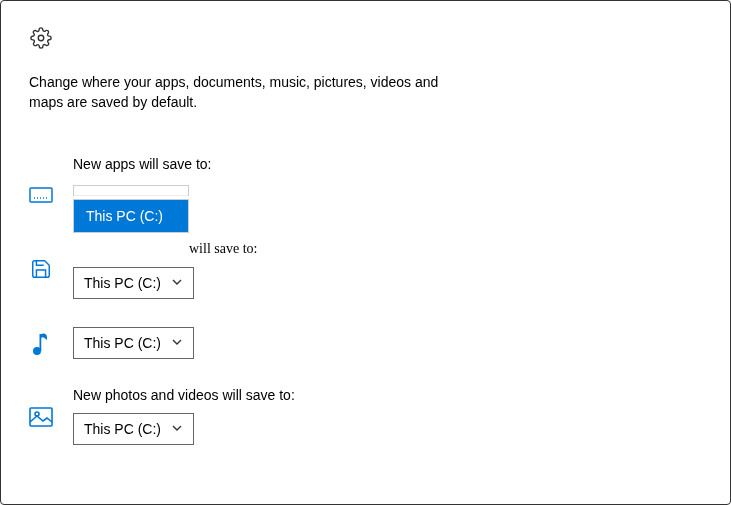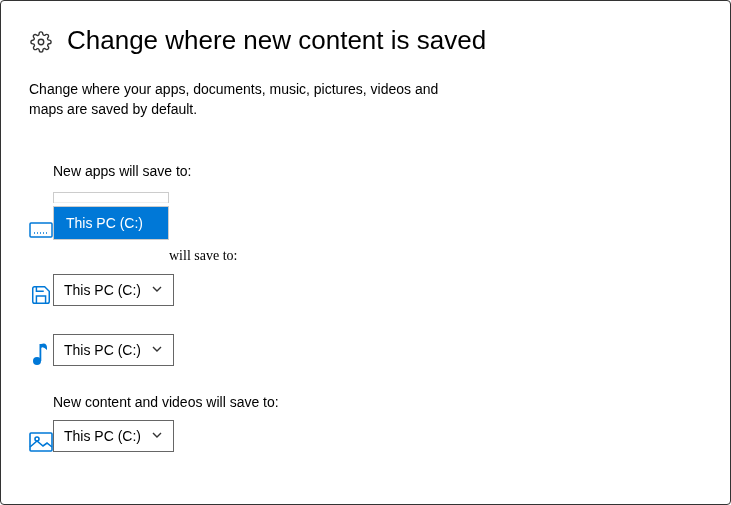--- a/index.html
+++ b/index.html
@@ -32,21 +32,22 @@
     }
     .description {
       font-size: 14px;
       color: #000;
       line-height: 1.4;
       margin-bottom: 44px;
       max-width: 420px;
     }
     .setting-row {
       display: flex;
-      align-items: flex-end;
+      align-items: center;
+      gap: 20px;
       margin-bottom: 28px;
     }
     .icon-box {
       width: 24px;
       flex-shrink: 0;
       display: flex;
       justify-content: center;
       margin-top: 2px;
     }
     .icon-box svg { display: block; }
@@ -104,21 +105,20 @@
 </head>
 <body>
 
 <div class="header">
   <span class="icon-box" style="margin-top:2px;">
     <svg width="22" height="22" viewBox="0 0 24 24" fill="none" stroke="#333" stroke-width="1.5">
       <circle cx="12" cy="12" r="3"></circle>
       <path d="M19.4 15a1.65 1.65 0 0 0 .33 1.82l.06.06a2 2 0 1 1-2.83 2.83l-.06-.06a1.65 1.65 0 0 0-1.82-.33 1.65 1.65 0 0 0-1 1.51V21a2 2 0 0 1-4 0v-.09a1.65 1.65 0 0 0-1-1.51 1.65 1.65 0 0 0-1.82.33l-.06.06a2 2 0 1 1-2.83-2.83l.06-.06a1.65 1.65 0 0 0 .33-1.82 1.65 1.65 0 0 0-1.51-1H3a2 2 0 0 1 0-4h.09a1.65 1.65 0 0 0 1.51-1 1.65 1.65 0 0 0-.33-1.82l-.06-.06a2 2 0 1 1 2.83-2.83l.06.06a1.65 1.65 0 0 0 1.82.33h0a1.65 1.65 0 0 0 1-1.51V3a2 2 0 0 1 4 0v.09a1.65 1.65 0 0 0 1 1.51h0a1.65 1.65 0 0 0 1.82-.33l.06-.06a2 2 0 1 1 2.83 2.83l-.06.06a1.65 1.65 0 0 0-.33 1.82v0a1.65 1.65 0 0 0 1.51 1H21a2 2 0 0 1 0 4h-.09a1.65 1.65 0 0 0-1.51 1z"></path>
     </svg>
   </span>
-  <h1 class="title">Change where new content is saved</h1>
 </div>
 
 <p class="description">Change where your apps, documents, music, pictures, videos and maps are saved by default.</p>
 
 <div class="setting-row" style="margin-bottom:16px;">
   <span class="icon-box">
     <svg width="24" height="18" viewBox="0 0 24 18" fill="none" stroke="#0078d7" stroke-width="1.5">
       <rect x="1" y="1" width="22" height="14" rx="1"></rect>
       <line x1="5" y1="11" x2="6" y2="11"></line>
       <line x1="8" y1="11" x2="9" y2="11"></line>
@@ -184,21 +184,21 @@
 
 <div class="setting-row" style="margin-bottom:8px;">
   <span class="icon-box">
     <svg width="24" height="20" viewBox="0 0 24 20" fill="none" stroke="#0078d7" stroke-width="1.6">
       <rect x="1" y="1" width="22" height="18" rx="1"></rect>
       <circle cx="8" cy="7" r="2"></circle>
       <polyline points="1 15 8 9 14 14 18 11 23 15"></polyline>
     </svg>
   </span>
   <div class="setting-body">
-    <div class="setting-label">New content and videos will save to:</div>
+    <div class="setting-label">New photos and videos will save to:</div>
     <div class="dropdown">
       <span>This PC (C:)</span>
       <span class="chevron">
         <svg width="12" height="12" viewBox="0 0 12 12" fill="none" stroke="#333" stroke-width="1.4">
             <polyline points="2 4 6 8 10 4"></polyline>
           </svg>
       </span>
     </div>
   </div>
 </div>

